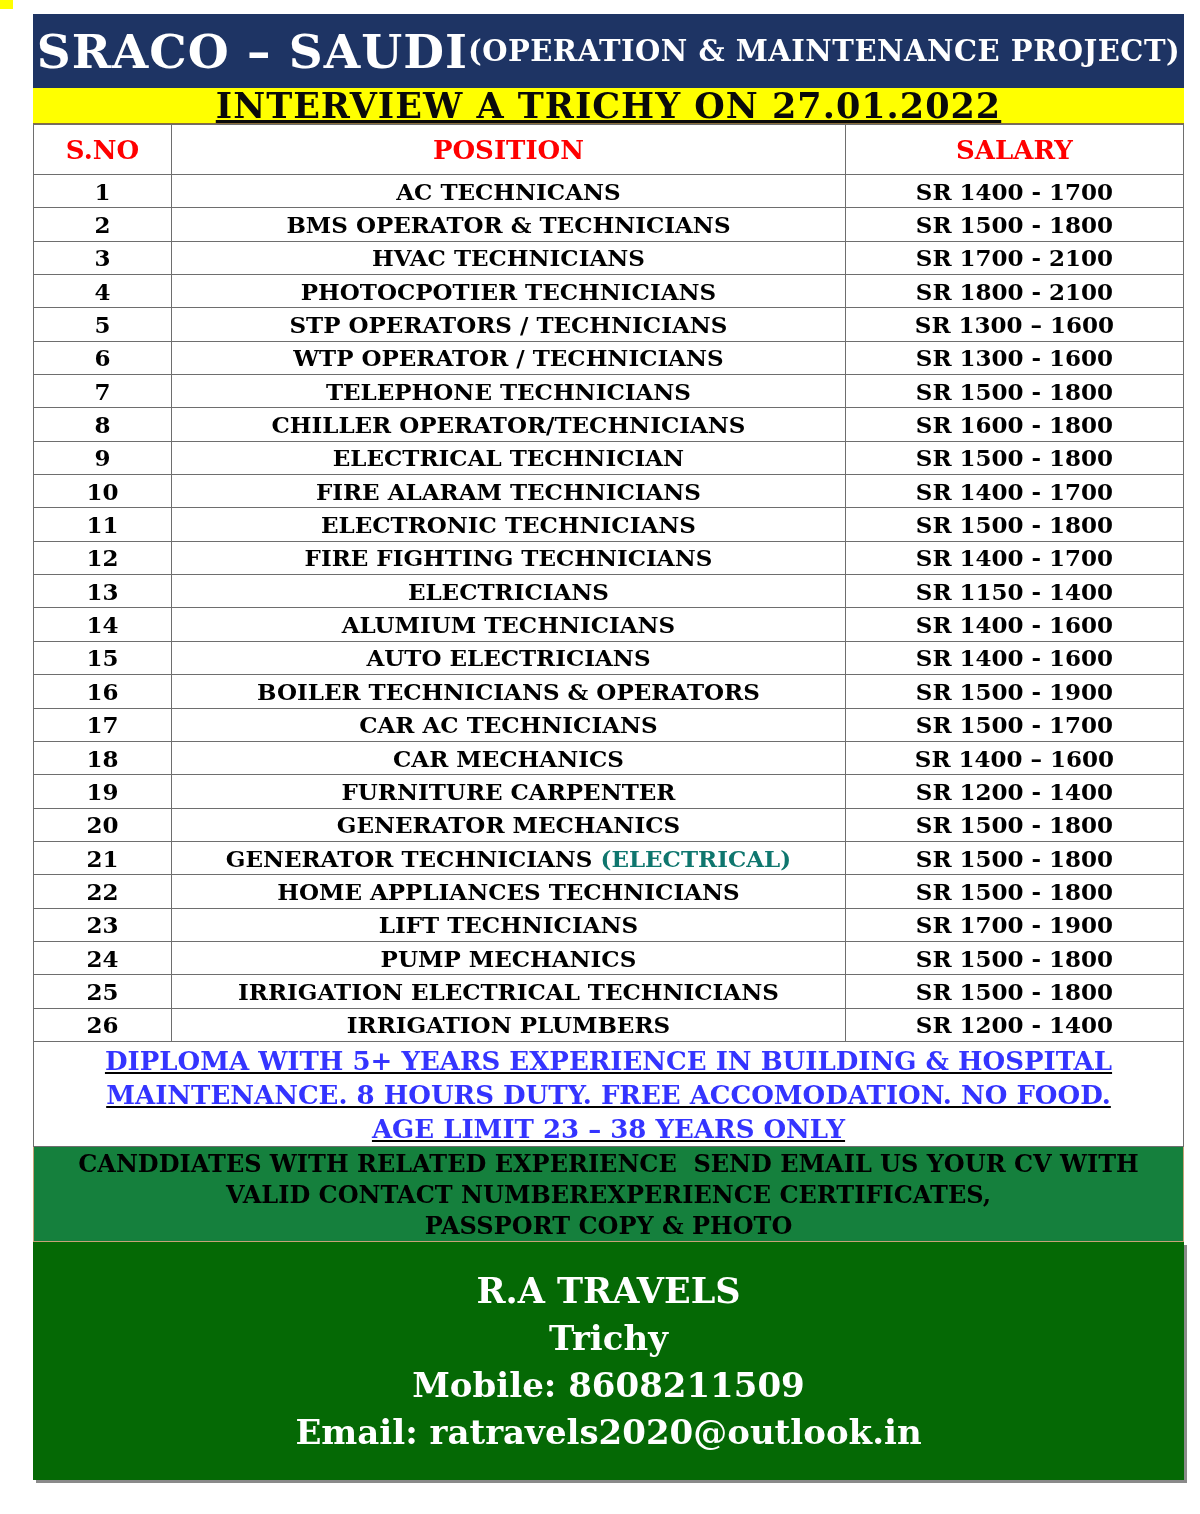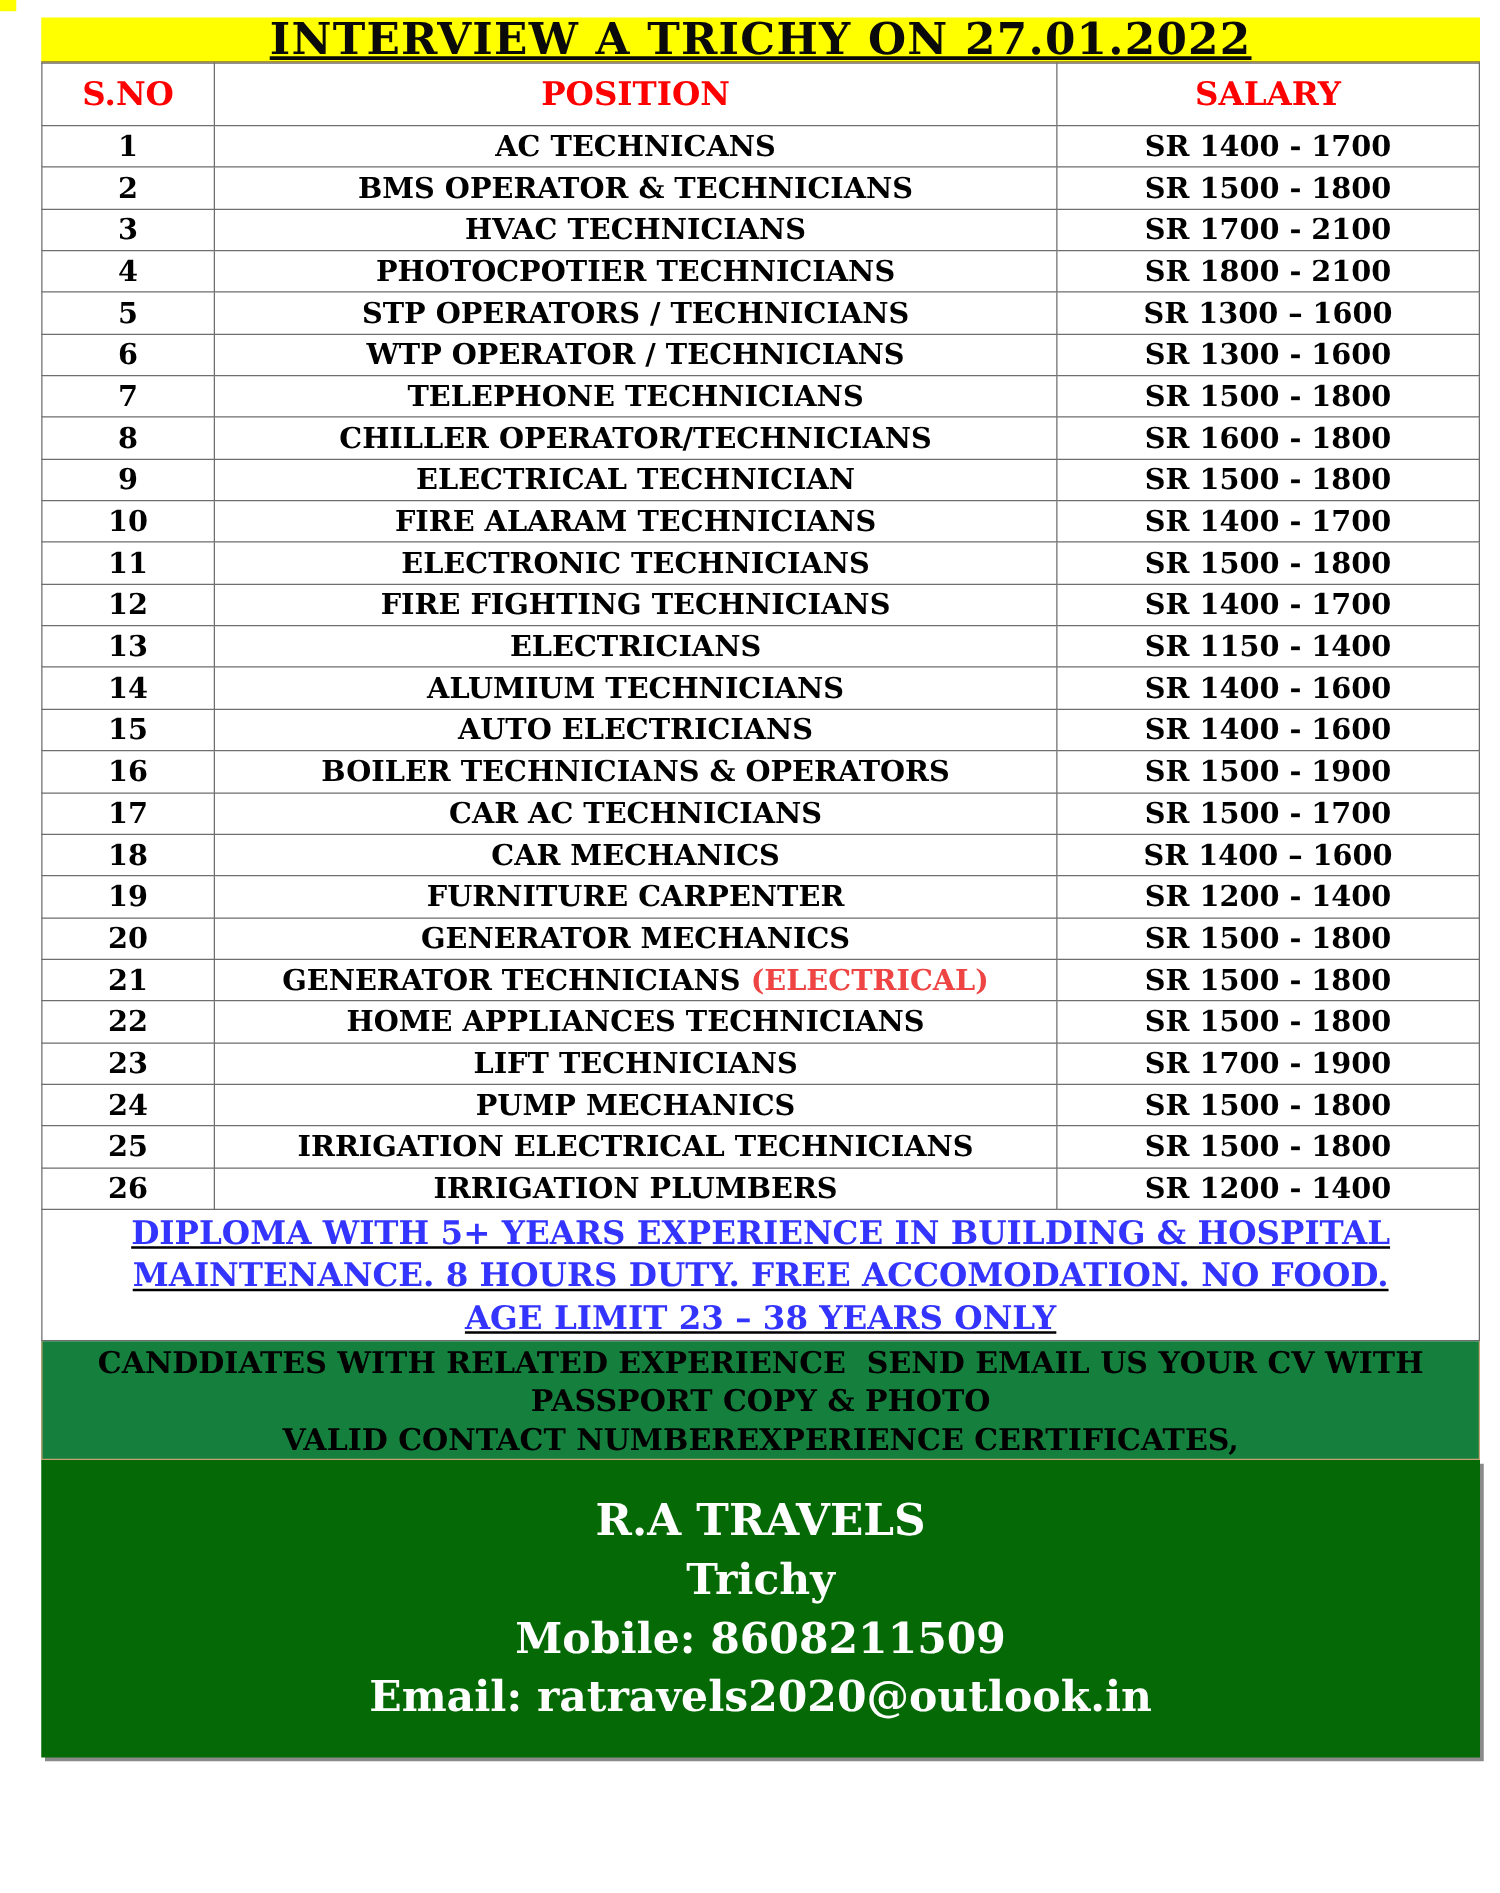--- a/index.html
+++ b/index.html
@@ -42,21 +42,21 @@
     border: 1px solid #6e6e6e;
     text-align: center; vertical-align: middle;
     overflow: hidden; white-space: nowrap;
   }
   table.positions thead tr { height: 50px; }
   th.h-sno, th.h-pos, th.h-sal { color: #FF0000; font-size: 26px; }
   col.c-sno { width: 12%; }
   col.c-pos { width: 58.6%; }
   col.c-sal { width: 29.4%; }
   tbody td { font-size: 23px; color: #000000; }
-  td .red-text { color: #ef4444; }
+  td .red-text { color: #0f766e; }
   
   .notes-box {
     border: 1px solid #6e6e6e; border-top: none;
     height: 105px;
     display: flex; flex-direction: column; justify-content: flex-end;
     text-align: center;
     text-decoration: underline;
   }
   .notes-box .line {
     color: #3434FF; font-size: 26px; line-height: 34px; white-space: pre;
@@ -81,20 +81,24 @@
   .footer-box .agency { font-size: 35px; line-height: 48px; }
   .footer-box .fline  { font-size: 34px; line-height: 47px; }
 </style>
 </head>
 <body>
 
 <div class="corner-artifact"></div>
 
 <div class="sheet">
 
+  <div class="navy-header">
+    <span class="main">SRACO – SAUDI</span>
+      <span class="sub">(OPERATION &amp; MAINTENANCE PROJECT)</span>
+  </div>
 
   <div class="yellow-banner">
     <span>INTERVIEW A TRICHY ON 27.01.2022</span>
   </div>
 
   <table class="positions">
     <colgroup>
       <col class="c-sno">
         <col class="c-pos">
         <col class="c-sal">
@@ -267,22 +271,22 @@
   </table>
 
   <div class="notes-box">
     <div class="line">DIPLOMA WITH 5+ YEARS EXPERIENCE IN BUILDING &amp; HOSPITAL</div>
     <div class="line">MAINTENANCE. 8 HOURS DUTY. FREE ACCOMODATION. NO FOOD.</div>
     <div class="line">AGE LIMIT 23 – 38 YEARS ONLY</div>
   </div>
 
   <div class="cv-box">
     <div class="line">CANDDIATES WITH RELATED EXPERIENCE  SEND EMAIL US YOUR CV WITH</div>
+    <div class="line">VALID CONTACT NUMBEREXPERIENCE CERTIFICATES,</div>
     <div class="line">PASSPORT COPY &amp; PHOTO</div>
-    <div class="line">VALID CONTACT NUMBEREXPERIENCE CERTIFICATES,</div>
   </div>
 
   <div class="footer-box">
     <div class="agency">R.A TRAVELS</div>
     <div class="fline">Trichy</div>
     <div class="fline">Mobile: 8608211509</div>
     <div class="fline">Email: ratravels2020@outlook.in</div>
   </div>
 
 </div>

